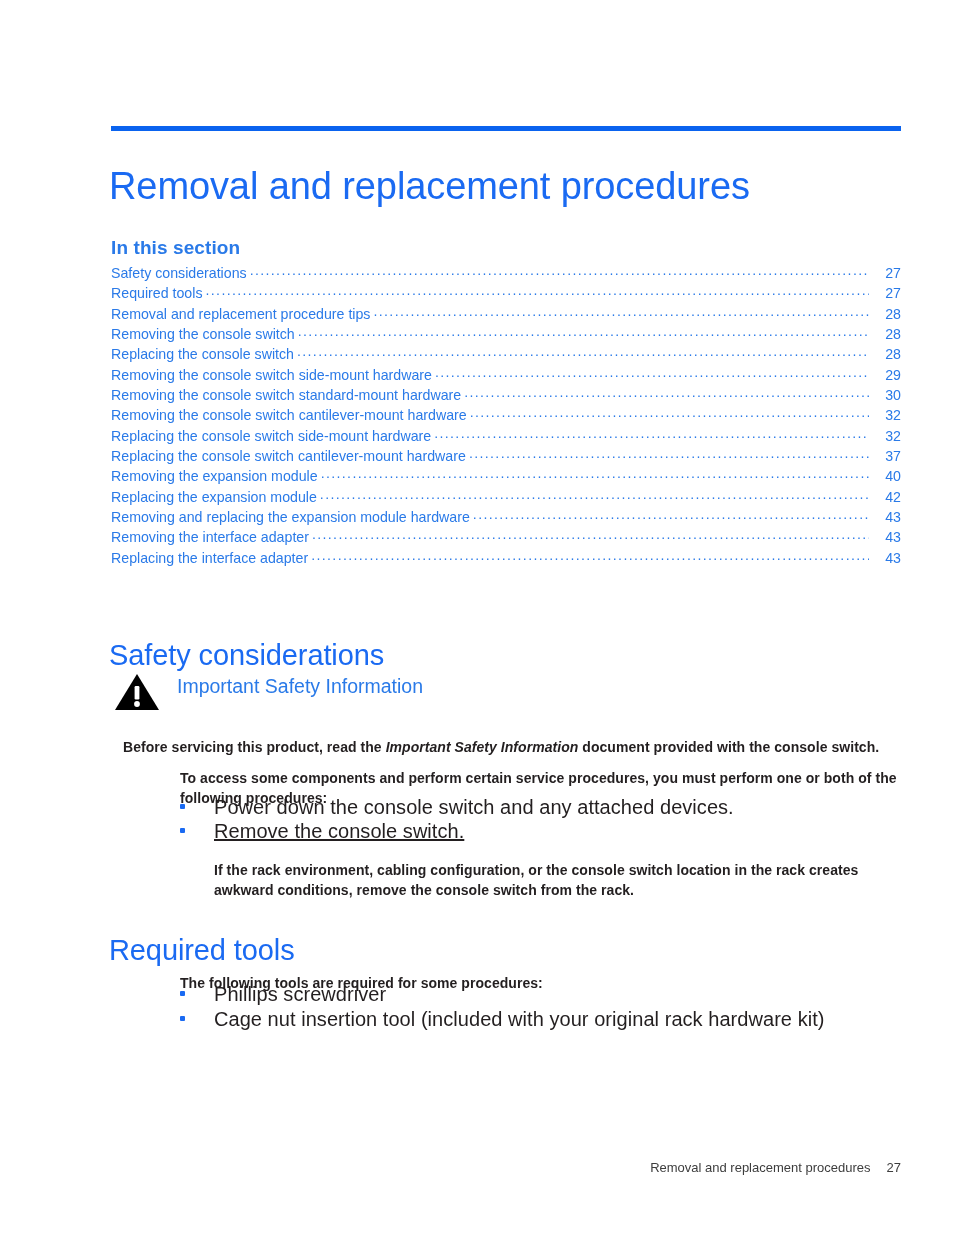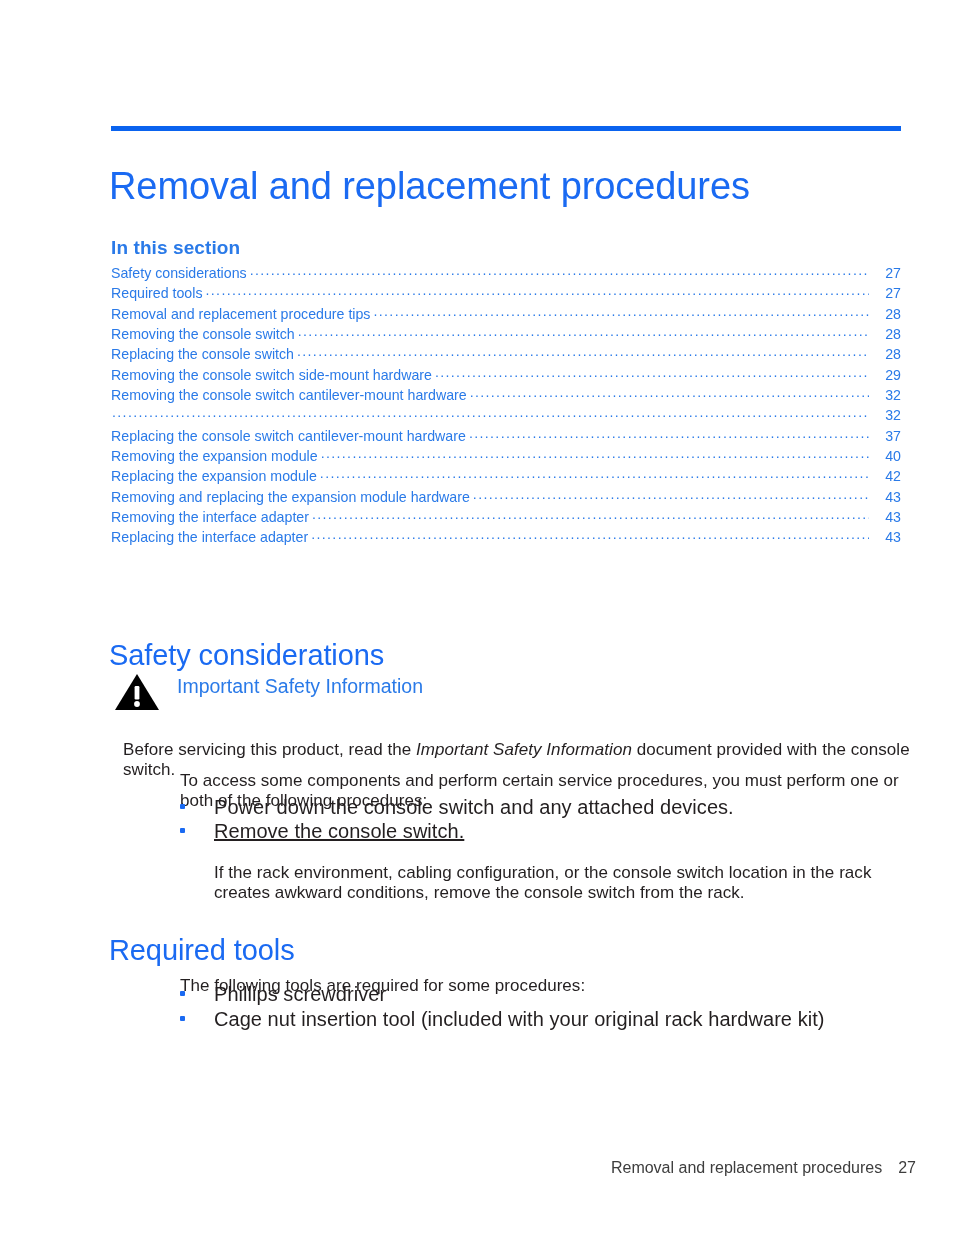--- a/index.html
+++ b/index.html
@@ -139,24 +139,25 @@
     top: 3px;
     font-size: 19.5px;
     line-height: 26px;
     color: #2a7ae8;
     white-space: nowrap;
   }
 
   
   .body-p {
     position: absolute;
-    font-size: 17px;
+    font-size: 14px;
     line-height: 20.2px;
     color: #231f20;
     letter-spacing: 0.05px;
+    font-weight: bold;
   }
   .body-p i { font-style: italic; }
 
   #p-before {
     left: 95px;
     top: 723px;
     width: 790px;
   }
   #p-access {
     left: 152px;
@@ -196,25 +197,25 @@
     margin-left: 34px;
   }
   #b-power   { left: 152px; top: 797px; width: 700px; }
   #b-remove  { left: 152px; top: 821px; width: 700px; text-decoration: underline; }
   #b-phillips{ left: 152px; top: 984px; width: 700px; }
   #b-cagenut { left: 152px; top: 1009px; width: 700px; }
 
   
   .footer {
     position: absolute;
-    left: 98px;
+    left: 83px;
     top: 1158px;
     width: 790px;
     text-align: right;
-    font-size: 16px;
+    font-size: 13px;
     line-height: 19px;
     color: #3d3d3d;
     white-space: nowrap;
   }
   .footer-num { margin-left: 16px; }
 </style>
 </head>
 <body>
 
 <div class="page">
@@ -250,25 +251,31 @@
         <span class="toc-label">Replacing the console switch</span>
         <span class="toc-dots"></span>
         <span class="toc-page">28</span>
       </div>
       <div class="toc-row">
         <span class="toc-label">Removing the console switch side-mount hardware</span>
         <span class="toc-dots"></span>
         <span class="toc-page">29</span>
       </div>
       <div class="toc-row">
+        <span class="toc-label">Removing the console switch standard-mount hardware</span>
+        <span class="toc-dots"></span>
+        <span class="toc-page">30</span>
+      </div>
+      <div class="toc-row">
         <span class="toc-label">Removing the console switch cantilever-mount hardware</span>
         <span class="toc-dots"></span>
         <span class="toc-page">32</span>
       </div>
       <div class="toc-row">
+        <span class="toc-label">Replacing the console switch side-mount hardware</span>
         <span class="toc-dots"></span>
         <span class="toc-page">32</span>
       </div>
       <div class="toc-row">
         <span class="toc-label">Replacing the console switch cantilever-mount hardware</span>
         <span class="toc-dots"></span>
         <span class="toc-page">37</span>
       </div>
       <div class="toc-row">
         <span class="toc-label">Removing the expansion module</span>

